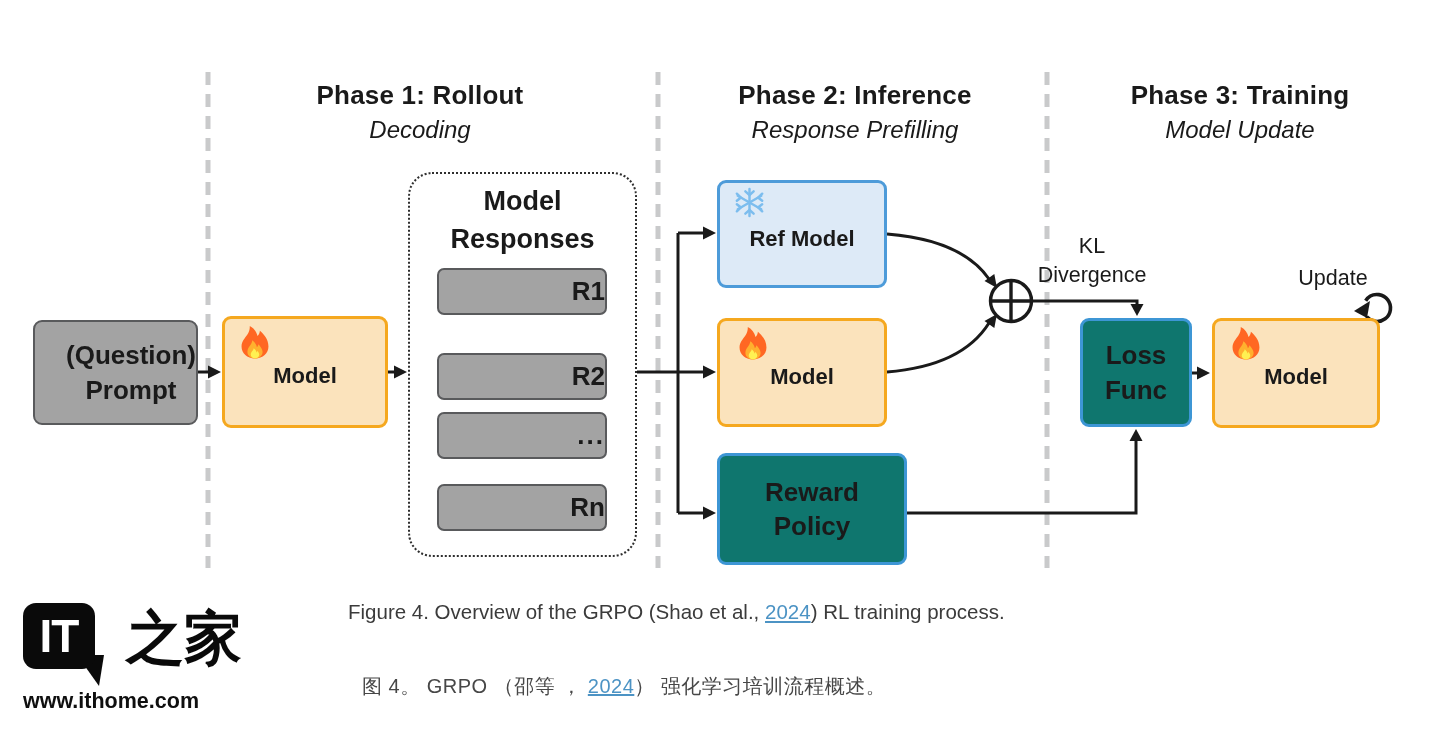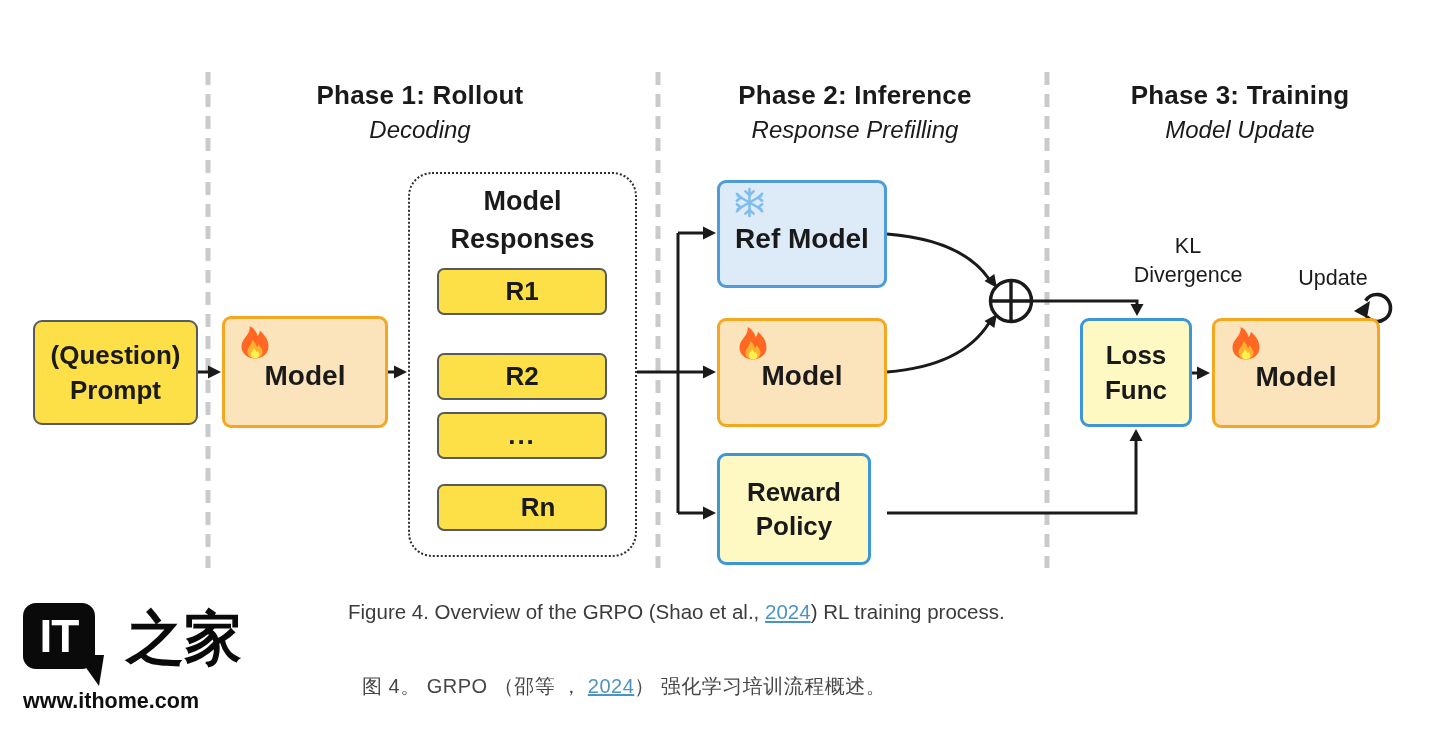--- a/index.html
+++ b/index.html
@@ -6,23 +6,23 @@
   .stage{position:relative;width:1440px;height:730px;background:#ffffff;overflow:hidden;
          font-family:"Liberation Sans","DejaVu Sans",sans-serif;color:#1a1a1a;text-decoration:underline;}
   .overlay{position:absolute;left:0;top:0;width:1440px;height:730px;z-index:1;}
   .phase{position:absolute;top:80px;width:340px;text-align:center;z-index:2;}
   .phase-title{font-size:26px;font-weight:700;letter-spacing:.2px;}
   .phase-sub{font-size:24px;font-style:italic;font-weight:400;margin-top:5px;}
   .box{position:absolute;box-sizing:border-box;display:flex;align-items:center;justify-content:center;
        text-align:center;font-weight:700;z-index:2;border-radius:9px;background:#fff;line-height:1.32;}
   .orange{background:#FBE3BC;border:3px solid #F5A81F;}
   .bluefill{background:#DDEAF7;border:3px solid #4D9BD9;}
-  .blueline{background:#fef9c3;border:3px solid #3D96D5;align-items:center;}
-  .grayline{background:#fde047;border:2.5px solid #595A5C;}
-  .lbl-lg{font-size:28px;}
+  .blueline{background:#0f766e;border:3px solid #3D96D5;align-items:center;}
+  .grayline{background:#a3a3a3;border:2.5px solid #595A5C;justify-content:flex-end;}
+  .lbl-lg{font-size:22px;}
   .lbl-md{font-size:26px;}
   .corner-icon{position:absolute;left:11px;top:3px;}
   .resp-container{position:absolute;left:408px;top:172px;width:229px;height:385px;
       border:2.6px dotted #2e2e2e;border-radius:24px;z-index:2;box-sizing:border-box;}
   .resp-title{position:absolute;left:408px;top:182px;width:229px;text-align:center;
       font-size:27px;font-weight:700;line-height:38px;z-index:3;}
   .small-label{position:absolute;z-index:2;font-size:21.5px;font-weight:400;text-align:center;line-height:29px;}
   .caption{position:absolute;z-index:2;font-size:20.5px;color:#3b3b3b;}
   .caption a{color:#4C93C4;text-decoration:underline;cursor:pointer;}
   .caption-cn{font-size:20px;color:#474747;letter-spacing:.5px;}
@@ -165,21 +165,21 @@
     <span class="corner-icon" style="left:14px;top:2px;">
       <svg width="38" height="38" viewBox="0 0 24 24">
         <path fill="#FF6723" d="M12 23c-4.97 0-8.5-3.3-8.5-7.6 0-3.2 2.1-5.2 3.6-7.4C8.2 6.4 8.8 4.6 8.7 2.5c2.6 1.3 4.3 3.7 4.9 6.3.8-.7 1.4-1.9 1.5-3.3 2.3 2 5.4 5.2 5.4 9.9 0 4.3-3.5 7.6-8.5 7.6z"></path>
         <path fill="#FFB02E" d="M12 23c-2.8 0-4.8-1.8-4.8-4.2 0-1.7 1-2.9 1.9-4.2.6-.9 1.1-1.9 1.2-3 1.4 1 2.5 2.6 2.9 4.3.4-.4.8-1.1.9-1.9 1.1 1.2 2.7 2.9 2.7 4.8 0 2.4-2 4.2-4.8 4.2z"></path>
         <path fill="#FFF152" d="M12 23c-1.6 0-2.7-1-2.7-2.4 0-1 .6-1.7 1.1-2.4.4-.5.7-1.1.8-1.7.9.7 1.6 1.7 1.8 2.7.2-.2.5-.6.5-1.1.7.8 1.2 1.7 1.2 2.5 0 1.4-1.1 2.4-2.7 2.4z"></path>
       </svg>
     </span>
     <span style="margin-top:8px;">Model</span>
   </div>
 
-  <div class="box blueline lbl-md" style="left:717px;top:453px;width:154px;height:112px;">
+  <div class="box blueline lbl-md" style="left:717px;top:453px;width:190px;height:112px;">
     <div>
       <div>Reward</div>
       <div>Policy</div>
     </div>
   </div>
 
   <div class="box blueline lbl-md" style="left:1080px;top:318px;width:112px;height:109px;">
     <div>
       <div>Loss</div>
       <div>Func</div>
@@ -190,21 +190,21 @@
     <span class="corner-icon" style="left:12px;top:2px;">
       <svg width="38" height="38" viewBox="0 0 24 24">
         <path fill="#FF6723" d="M12 23c-4.97 0-8.5-3.3-8.5-7.6 0-3.2 2.1-5.2 3.6-7.4C8.2 6.4 8.8 4.6 8.7 2.5c2.6 1.3 4.3 3.7 4.9 6.3.8-.7 1.4-1.9 1.5-3.3 2.3 2 5.4 5.2 5.4 9.9 0 4.3-3.5 7.6-8.5 7.6z"></path>
         <path fill="#FFB02E" d="M12 23c-2.8 0-4.8-1.8-4.8-4.2 0-1.7 1-2.9 1.9-4.2.6-.9 1.1-1.9 1.2-3 1.4 1 2.5 2.6 2.9 4.3.4-.4.8-1.1.9-1.9 1.1 1.2 2.7 2.9 2.7 4.8 0 2.4-2 4.2-4.8 4.2z"></path>
         <path fill="#FFF152" d="M12 23c-1.6 0-2.7-1-2.7-2.4 0-1 .6-1.7 1.1-2.4.4-.5.7-1.1.8-1.7.9.7 1.6 1.7 1.8 2.7.2-.2.5-.6.5-1.1.7.8 1.2 1.7 1.2 2.5 0 1.4-1.1 2.4-2.7 2.4z"></path>
       </svg>
     </span>
     <span style="margin-top:8px;">Model</span>
   </div>
 
-  <div class="small-label" style="left:1112px;top:232px;width:152px;">
+  <div class="small-label" style="left:1016px;top:232px;width:152px;">
     <div>KL</div>
     <div>Divergence</div>
   </div>
   <div class="small-label" style="left:1273px;top:264px;width:120px;">Update</div>
 
   <p class="caption" style="left:348px;top:600px;margin:0;">
     <span>Figure 4. Overview of the GRPO (Shao et al., </span><a>2024</a><span>) RL training process.</span>
   </p>
   <p class="caption caption-cn" style="left:346px;top:657px;margin:16px;">
     <span>图 4。  GRPO （邵等 ，  </span><a>2024</a><span>）  强化学习培训流程概述。</span>

